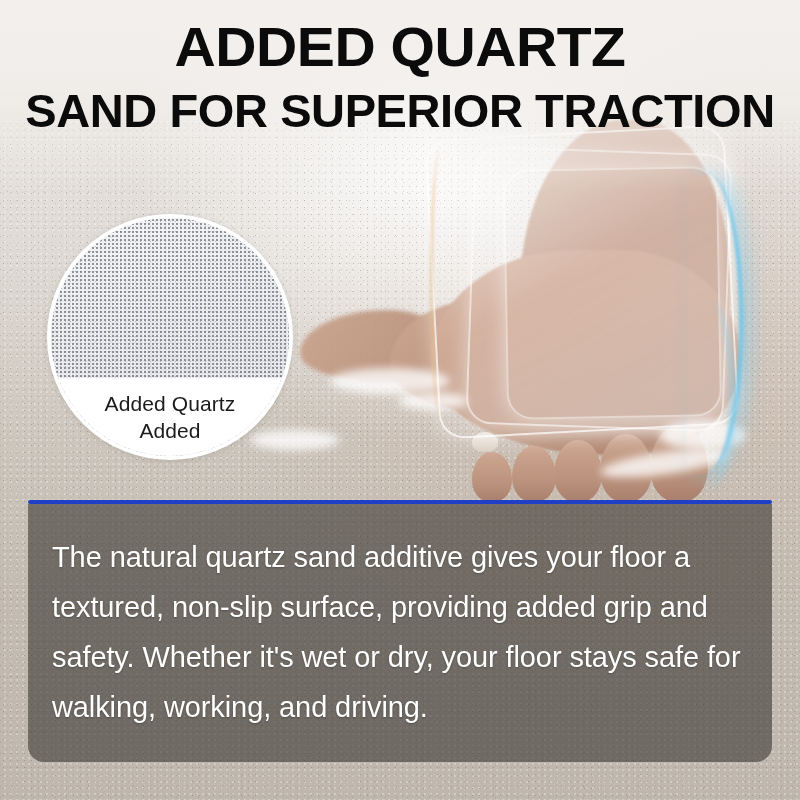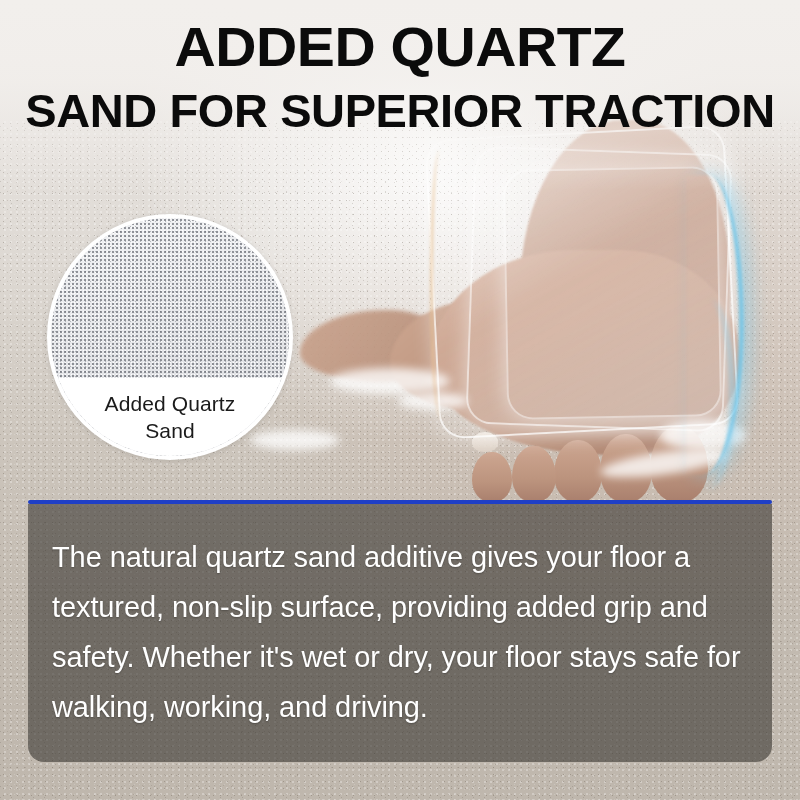--- a/index.html
+++ b/index.html
@@ -273,21 +273,21 @@
 
   <div class="headline">
     <span class="l1">ADDED QUARTZ</span>
     <span class="l2">SAND FOR SUPERIOR TRACTION</span>
   </div>
 
   <div class="inset">
     <div class="sand"></div>
     <div class="inset-label">
       <span>Added Quartz</span>
-      <span>Sand</span>
+      <span>Added</span>
     </div>
   </div>
 
   <div class="panel-accent"></div>
   <div class="panel">
     <p>The natural quartz sand additive gives your floor a textured, non-slip surface, providing added grip and safety. Whether it's wet or dry, your floor stays safe for walking, working, and driving.</p>
   </div>
 
 </div>
 

